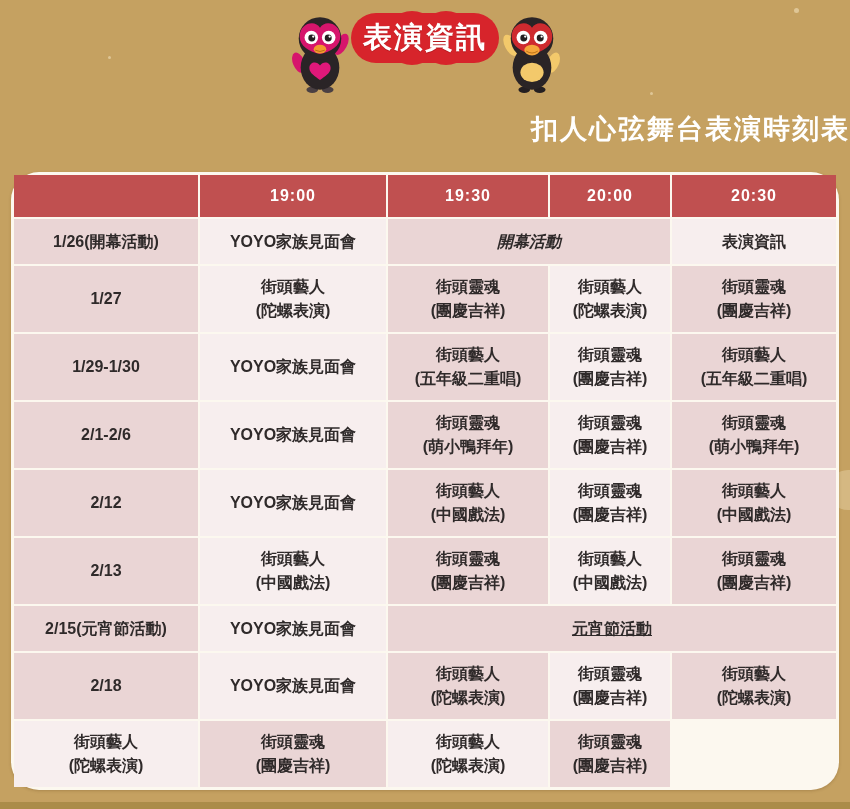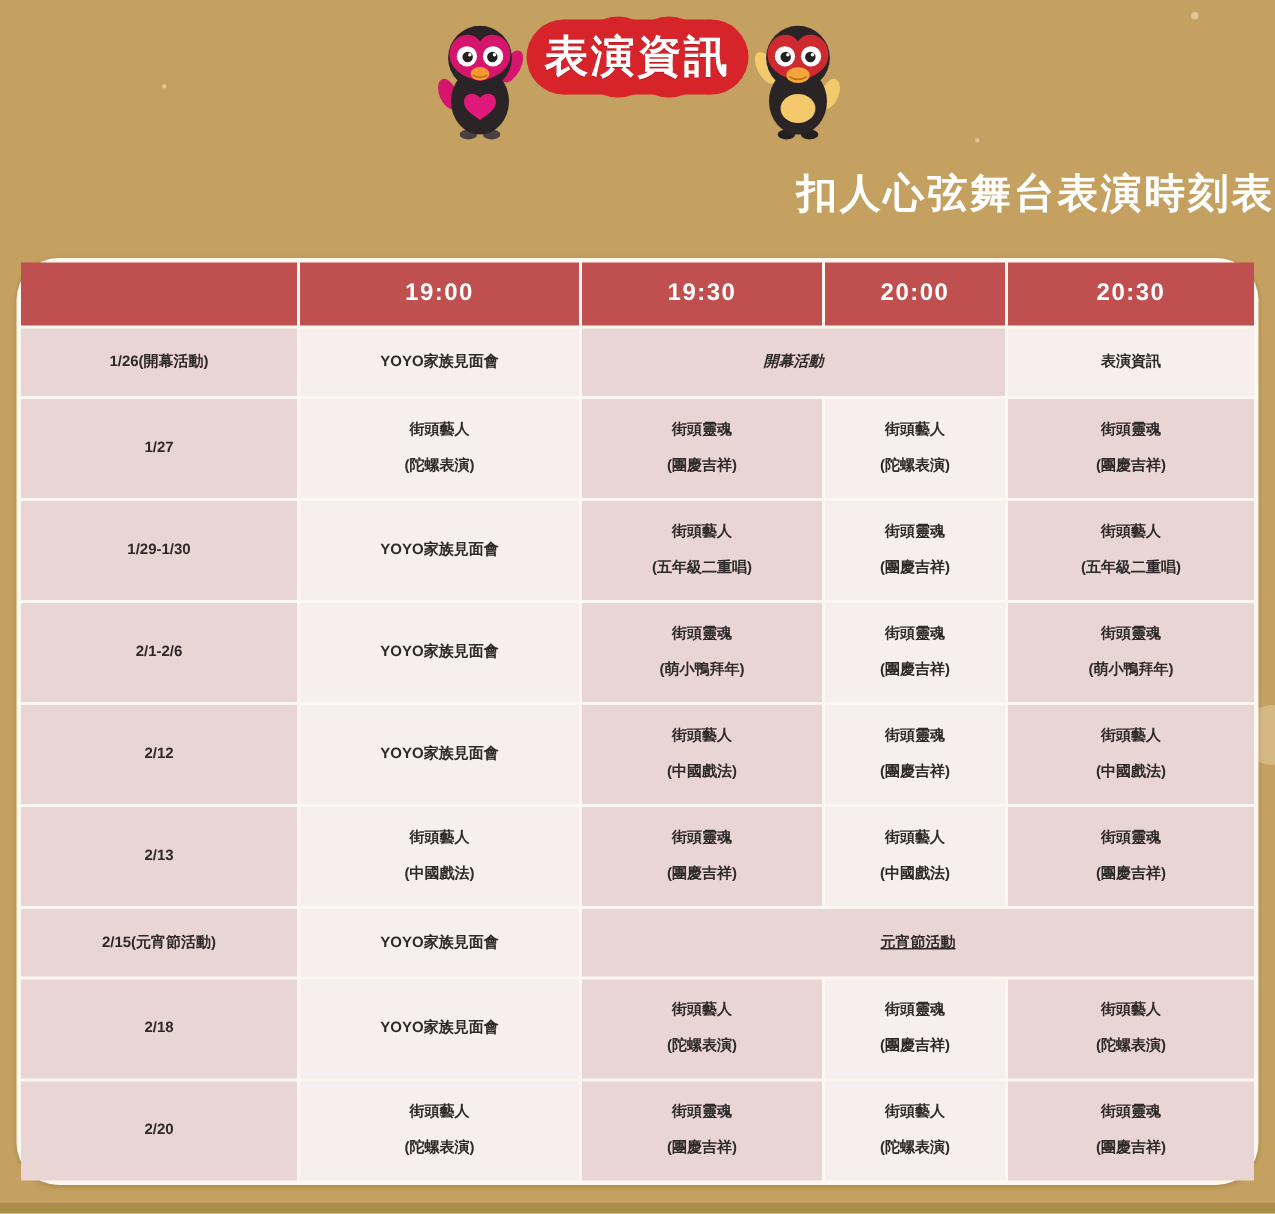--- a/index.html
+++ b/index.html
@@ -39,21 +39,21 @@
     display:grid;
     grid-template-columns:184px 186px 160px 120px 164px;
     column-gap:2px;margin-bottom:2px;
   }
   .row:last-child{margin-bottom:0;}
   .h-head{height:42px;}
   .h-s{height:45px;}
   .h-d{height:66px;}
   .cell{
     display:flex;flex-direction:column;align-items:center;justify-content:center;
-    font-size:10px;font-weight:bold;color:#2F2A2A;line-height:24px;text-align:center;
+    font-size:16px;font-weight:bold;color:#2F2A2A;line-height:24px;text-align:center;
   }
   .hc{background:#C05050;color:#fff;font-size:16px;letter-spacing:1px;}
   .med{background:#EAD5D5;}
   .lite{background:#F7EEEE;}
   .span2{grid-column:span 2;font-style:italic;}
   .span3{grid-column:span 3;text-decoration:underline;}
 </style>
 </head>
 <body>
 
@@ -261,21 +261,20 @@
         <span>街頭靈魂</span>
         <span>(團慶吉祥)</span>
       </div>
     <div class="cell med">
         <span>街頭藝人</span>
         <span>(陀螺表演)</span>
       </div>
   </div>
 
   <div class="row h-d">
-    <div class="cell med">2/20</div>
     <div class="cell lite">
         <span>街頭藝人</span>
         <span>(陀螺表演)</span>
       </div>
     <div class="cell med">
         <span>街頭靈魂</span>
         <span>(團慶吉祥)</span>
       </div>
     <div class="cell lite">
         <span>街頭藝人</span>

